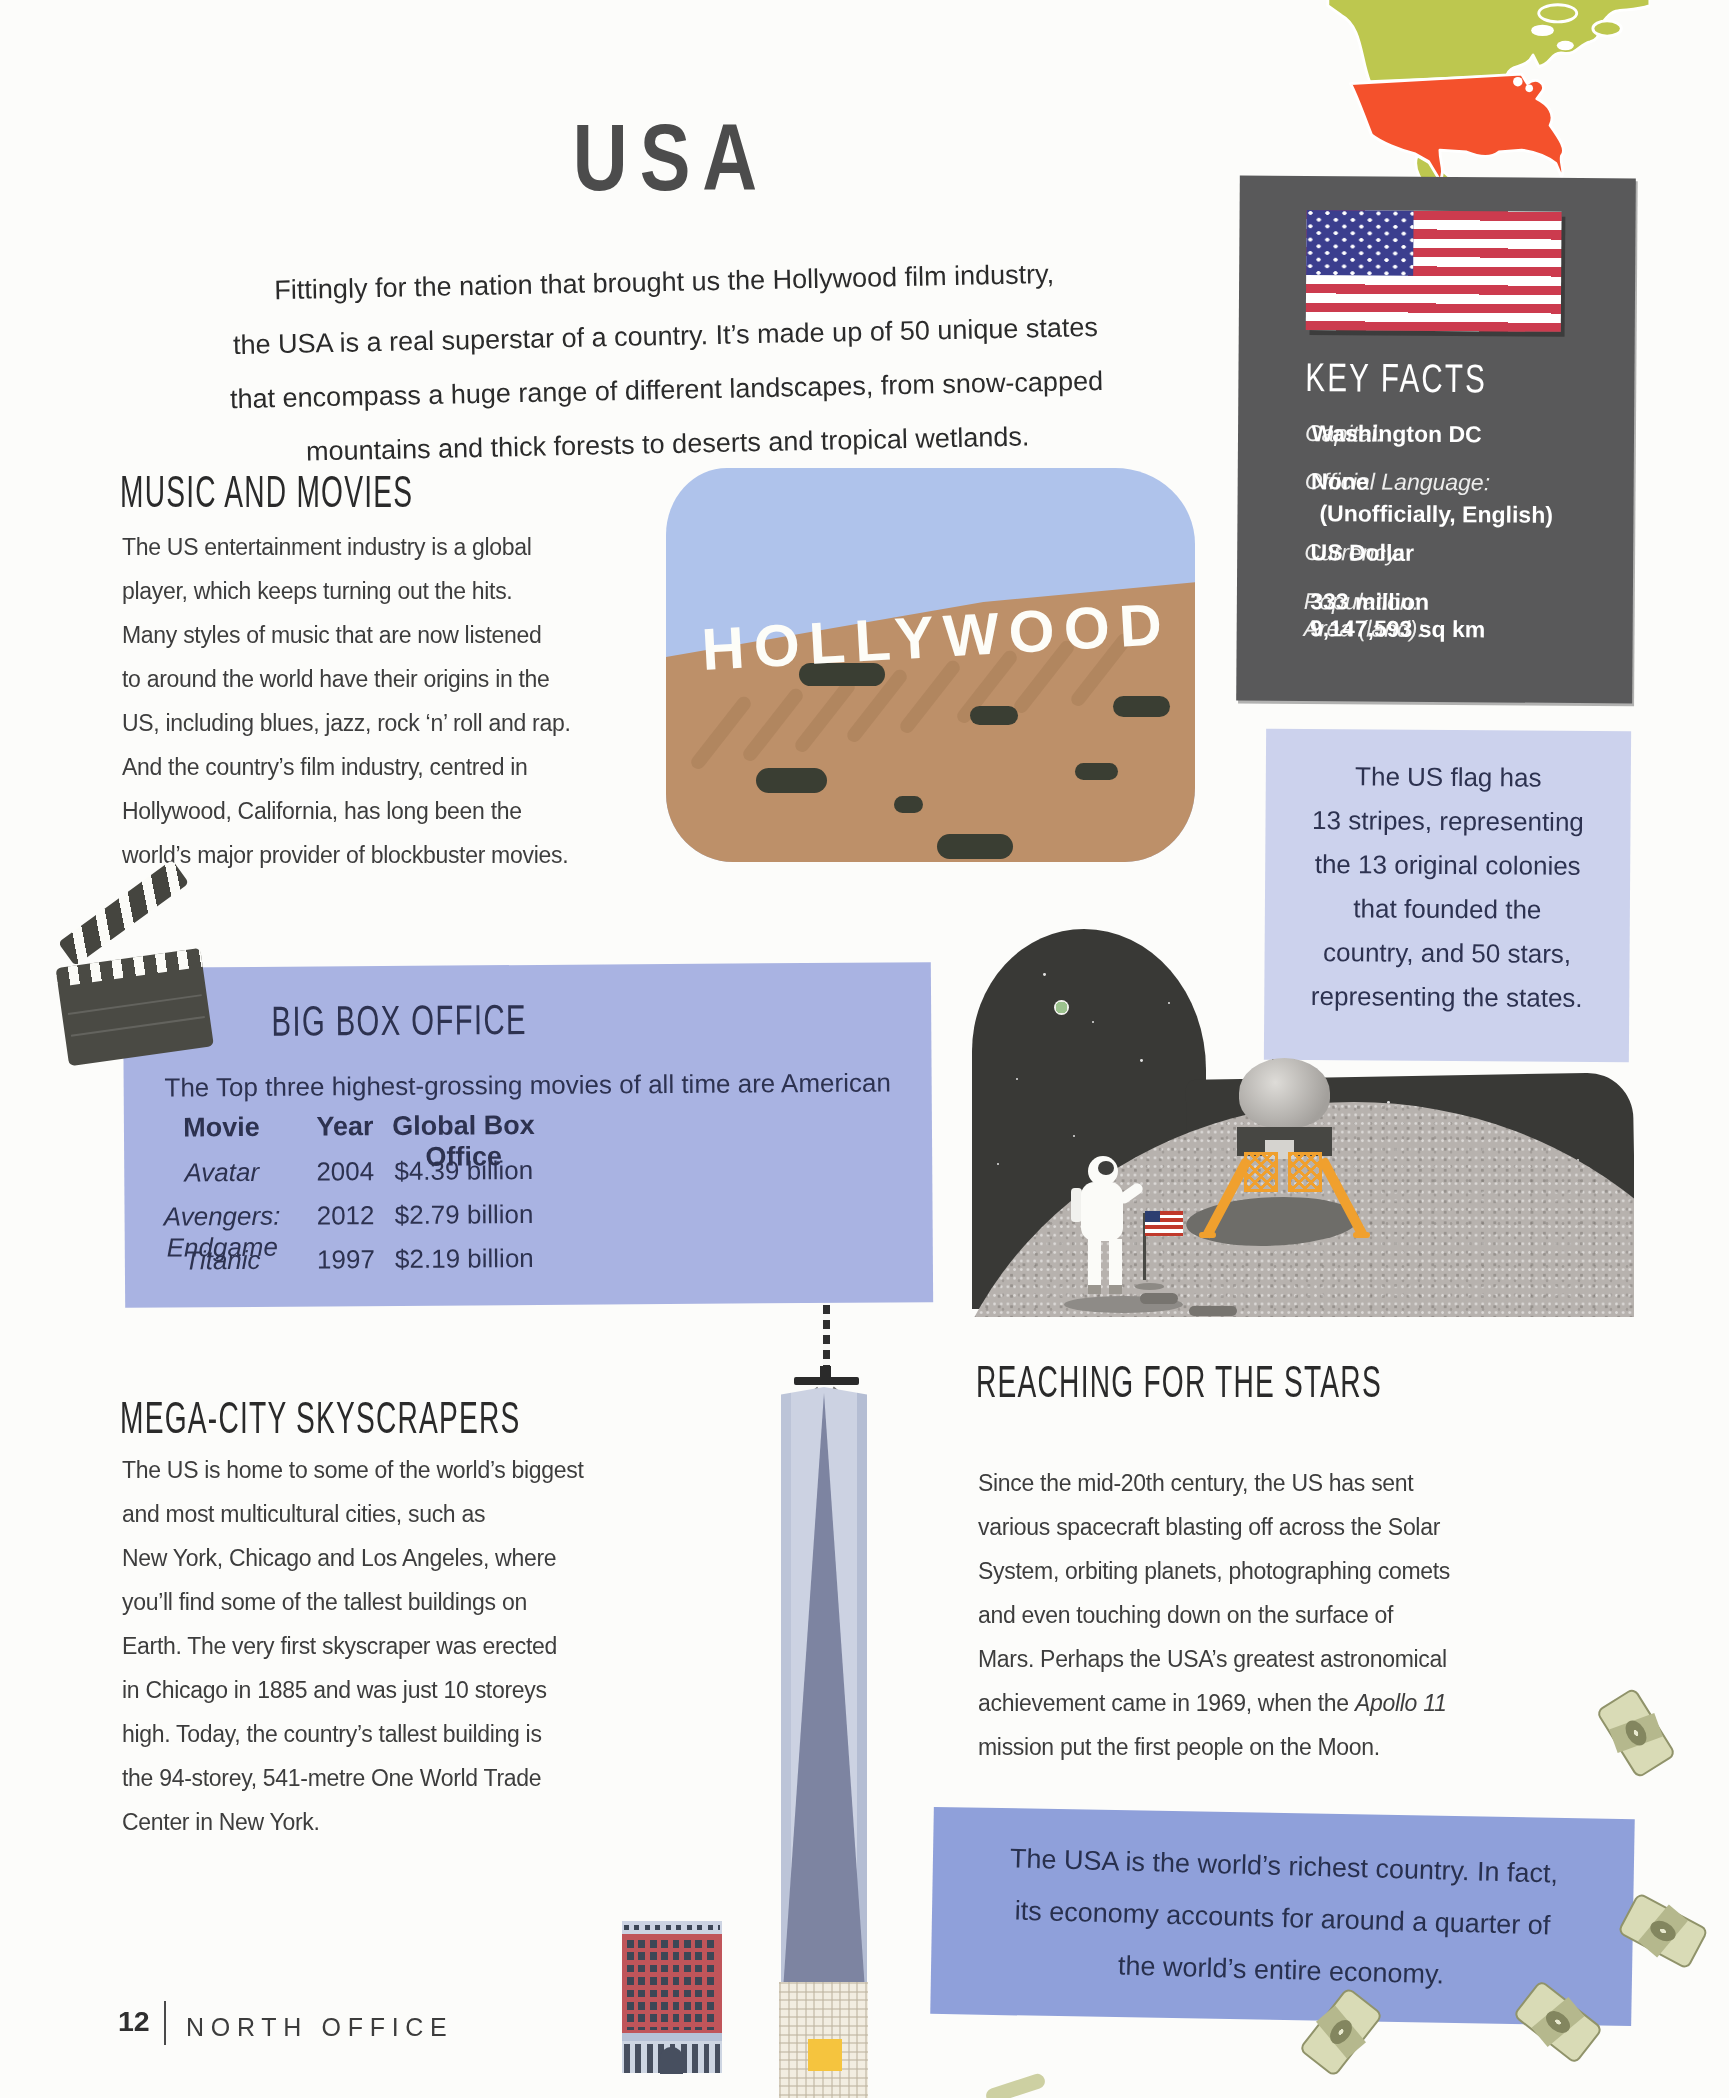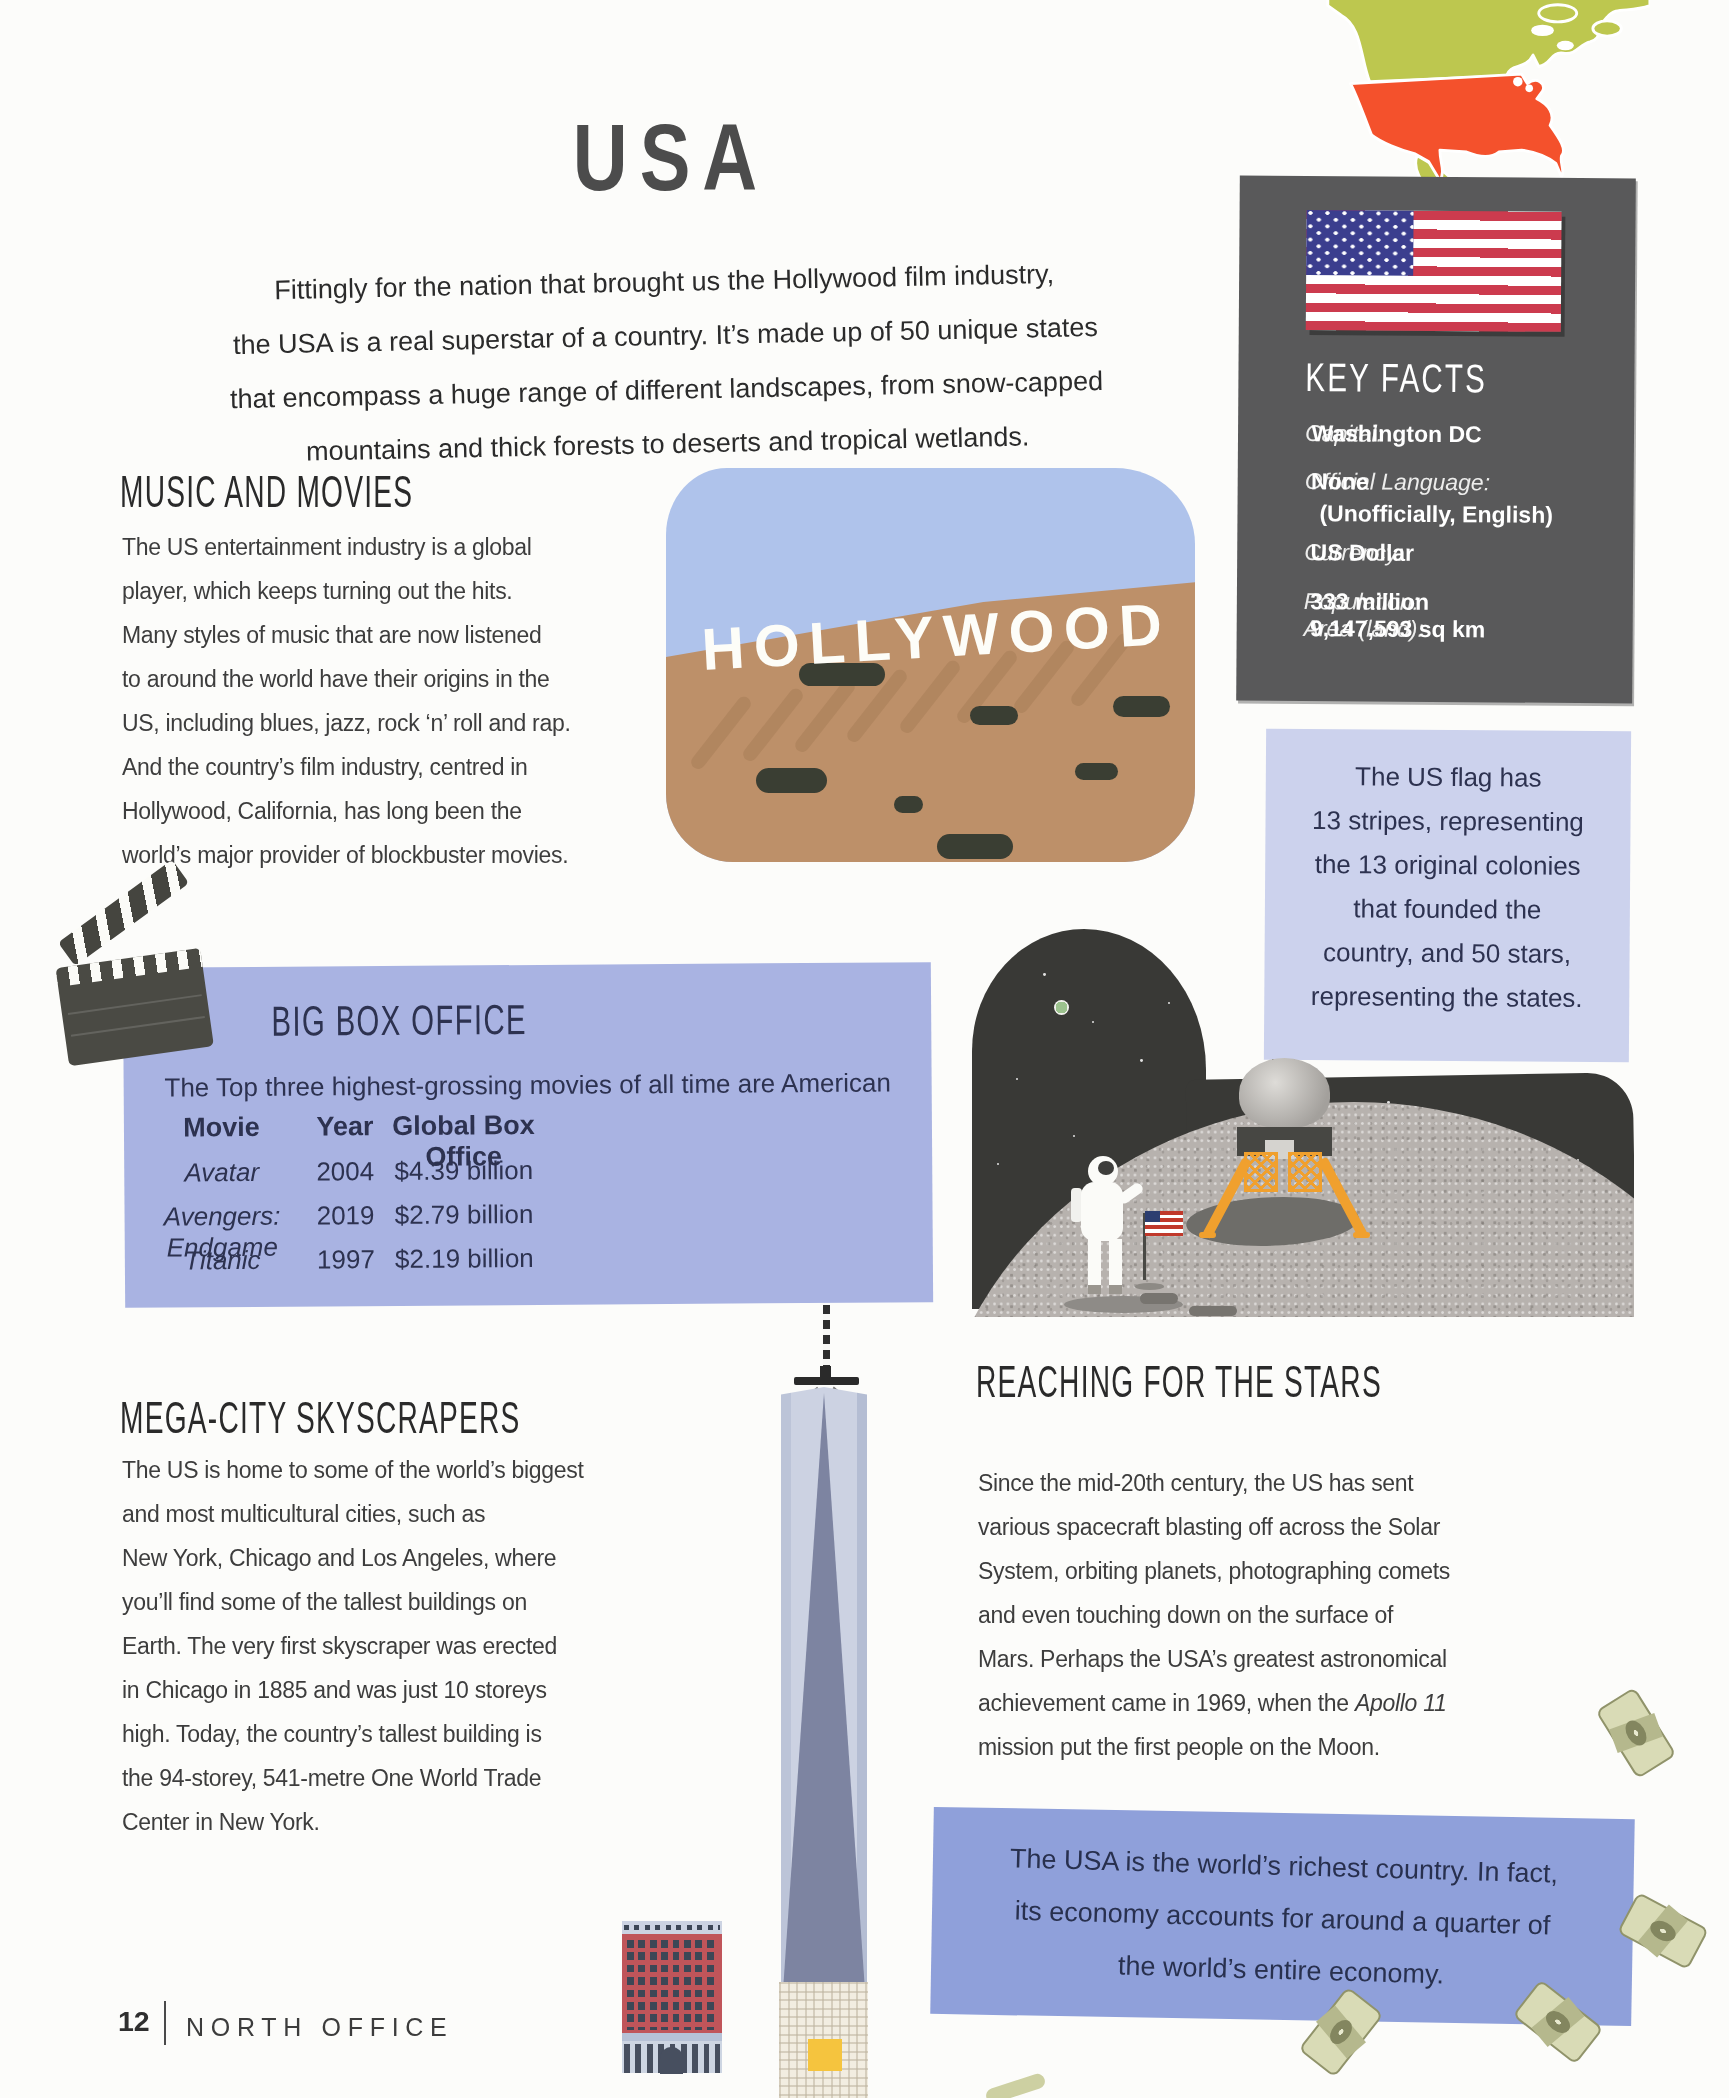--- a/index.html
+++ b/index.html
@@ -305,21 +305,21 @@
       <span class="c2">Year</span>
       <span class="c3">Global Box Office</span>
     </div>
     <div class="bbo-row" style="top:190px">
       <span class="c1 movie">Avatar</span>
       <span class="c2">2004</span>
       <span class="c3">$4.39 billion</span>
     </div>
     <div class="bbo-row" style="top:234px">
       <span class="c1 movie">Avengers: Endgame</span>
-      <span class="c2">2019</span>
+      <span class="c2">2012</span>
       <span class="c3">$2.79 billion</span>
     </div>
     <div class="bbo-row" style="top:278px">
       <span class="c1 movie">Titanic</span>
       <span class="c2">1997</span>
       <span class="c3">$2.19 billion</span>
     </div>
   </div>
 
   <div class="clapper">

